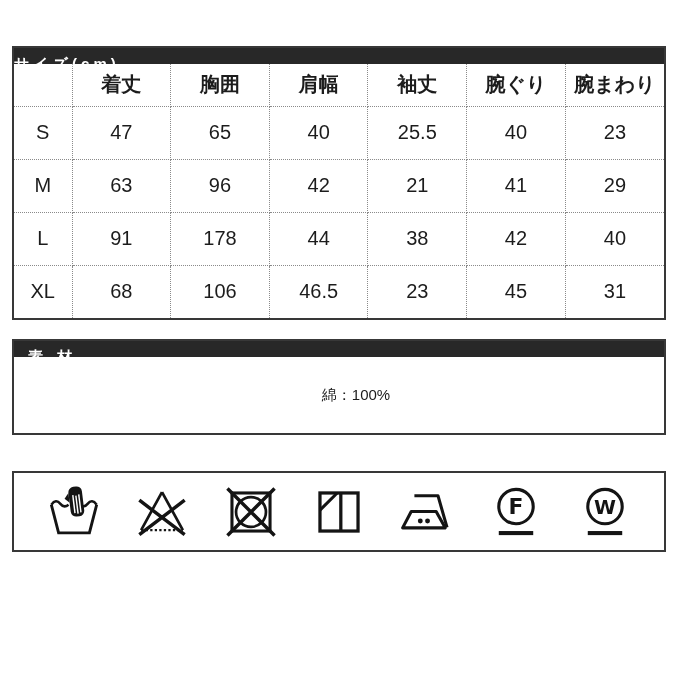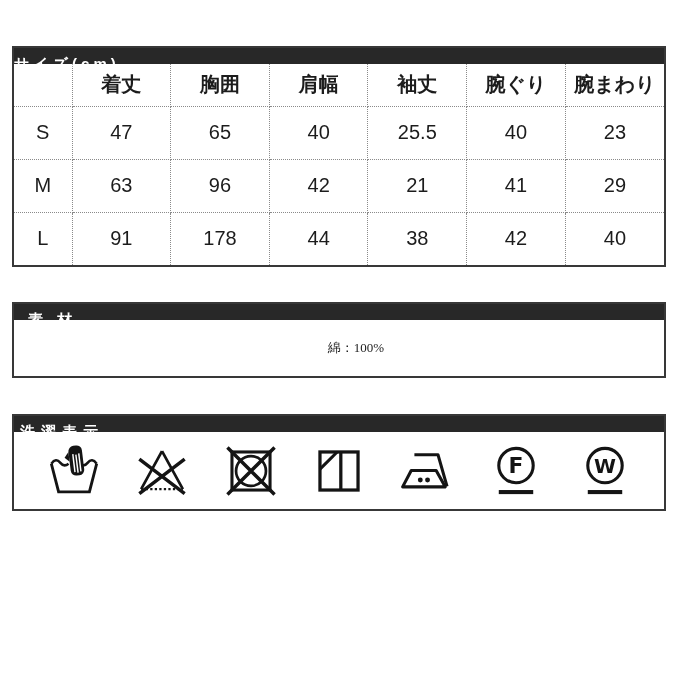--- a/index.html
+++ b/index.html
@@ -29,25 +29,25 @@
     border:1px dotted #8a8a8a; text-align:center; vertical-align:middle;
     padding:0; background:#ffffff;
   }
   table.size-table thead th { height:42px; font-weight:bold; border-top:none; }
   table.size-table tbody td, table.size-table tbody th { height:53px; font-weight:normal; }
   table.size-table tr > *:first-child { border-left:none; }
   table.size-table tr > *:last-child { border-right:none; }
   table.size-table tbody tr:last-child > * { border-bottom:none; }
 
   .material-body {
-    height:56px; display:flex; align-items:center; justify-content:center;
-    font-size:13px;
+    height:76px; display:flex; align-items:center; justify-content:center;
+    font-size:15px;
     padding-left:34px;
   }
-  .mt-material { margin-top:35px;font-family:Liberation Serif, serif; }
+  .mt-material { margin-top:19px; }
   .mt-care { margin-top:36px; }
 
   .care-body {
     height:77px; display:flex; align-items:center; justify-content:space-evenly;
   }
   .care-symbol { display:block; }
   .care-symbol svg { display:block; }
 </style>
 </head>
 <body>
@@ -100,37 +100,43 @@
           </tr>
           <tr>
             <td>L</td>
             <td>91</td>
             <td>178</td>
             <td>44</td>
             <td>38</td>
             <td>42</td>
             <td>40</td>
           </tr>
+          <tr>
+            <td>XL</td>
+            <td>68</td>
+            <td>106</td>
+            <td>46.5</td>
+            <td>23</td>
+            <td>45</td>
+            <td>31</td>
+          </tr>
         </tbody>
     </table>
   </div>
 
   <div class="section mt-material">
     <div class="section-header">
       <span class="ls-material">素材</span>
     </div>
     <div class="material-body">
       <span>綿：100%</span>
     </div>
   </div>
 
   <div class="section mt-care">
-    <div class="section-header">
-      <span class="ls-care">洗濯表示</span>
-    </div>
     <div class="care-body">
 
       <span class="care-symbol">
         <svg width="58" height="58" viewBox="0 0 64 64">
           <g fill="none" stroke="#141414" stroke-width="3.2">
             <path d="M7,24 L15,55 H49 L57,24"></path>
             <path d="M7,24 Q12,17 17,23 Q21,28 26,24" stroke-width="2.8"></path>
             <path d="M38,24 Q43,28 47,23 Q52,17 57,24" stroke-width="2.8"></path>
           </g>
           <g transform="rotate(-7 34 20)">

